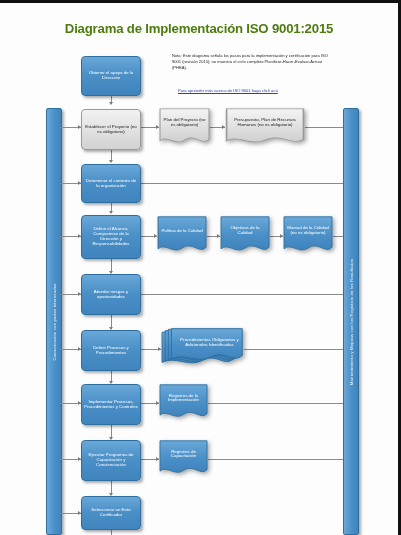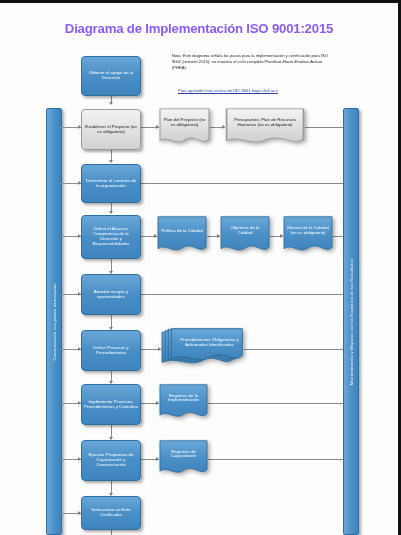--- a/index.html
+++ b/index.html
@@ -10,21 +10,21 @@
     -webkit-font-smoothing:antialiased;
   }
   
   .edge-top{position:absolute;left:0;top:0;width:401px;height:3px;background:#111;z-index:50;}
   .edge-right{position:absolute;right:0;top:0;width:3px;height:535px;background:#111;z-index:50;}
 
   .page{position:absolute;left:0;top:3px;width:398px;height:532px;background:#fdfdfd;}
 
   .title{
     position:absolute;left:0;top:18px;width:398px;text-align:center;
-    font-size:13.2px;font-weight:bold;color:#8b5cf6;letter-spacing:-0.2px;
+    font-size:13.2px;font-weight:bold;color:#4d7c0f;letter-spacing:-0.2px;
   }
 
   
   .box{
     position:absolute;box-sizing:border-box;
     border-radius:4px;
     display:flex;align-items:center;justify-content:center;
     text-align:center;line-height:1.12;
     font-size:4.4px;padding:2px;
     box-shadow:2px 2px 3px rgba(0,0,0,.33);

